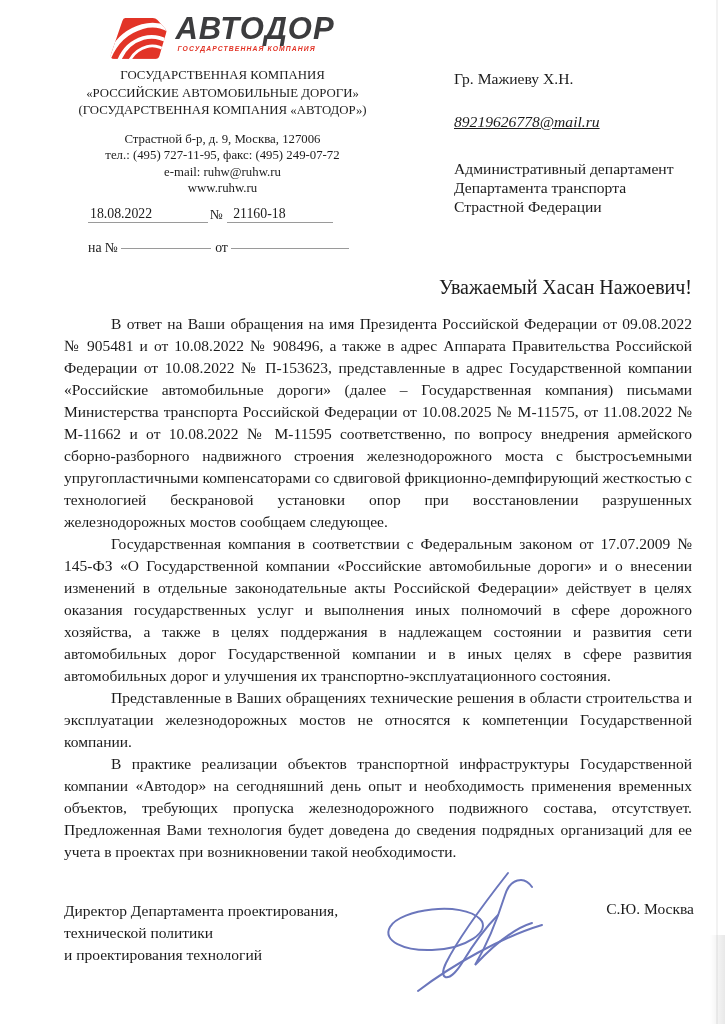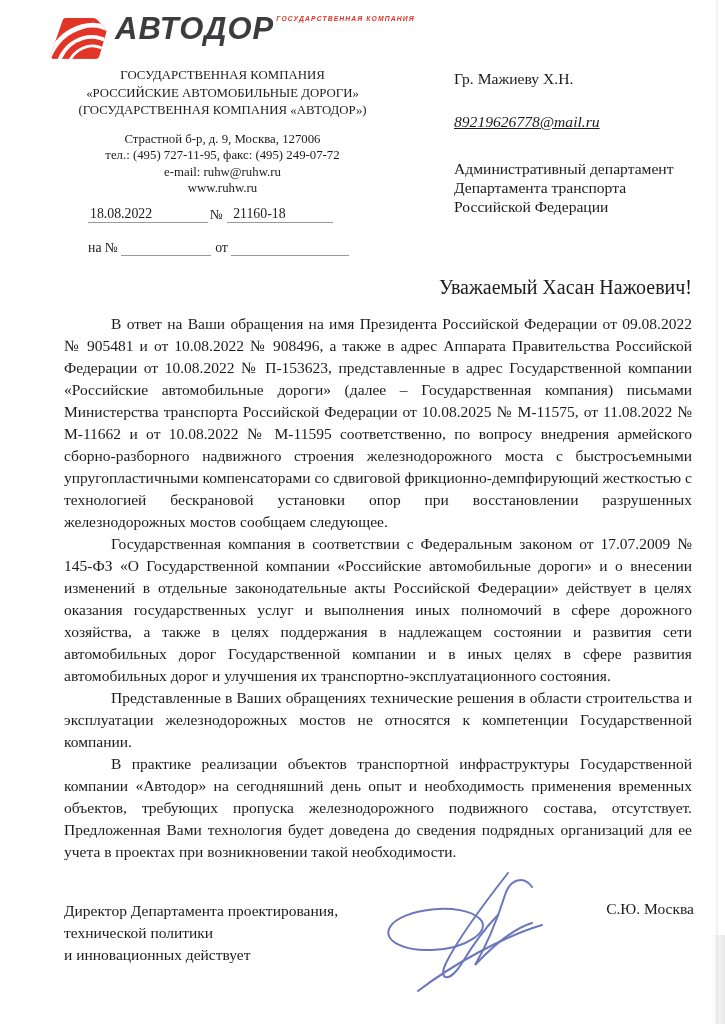--- a/index.html
+++ b/index.html
@@ -4,39 +4,39 @@
 <style>
   html,body{margin:0;padding:0;background:#ffffff;}
   .page{
     position:relative;width:725px;height:1024px;background:#ffffff;overflow:hidden;
     font-family:"Liberation Serif", serif;color:#1b1b1b;
   }
   
   .org-block{position:absolute;left:50px;top:14px;width:345px;text-align:center;}
   .logo{display:inline-flex;align-items:flex-start;gap:8px;margin-bottom:8px;}
   .logo-icon{display:block;margin-top:3px;}
-  .logo-texts{display:flex;flex-direction:row;align-items:flex-start;}
+  .logo-texts{display:flex;flex-direction:column;align-items:flex-start;}
   .logo-word{
     font-family:"Liberation Sans", sans-serif;font-weight:bold;font-style:italic;
     font-size:31px;line-height:30px;letter-spacing:1px;color:#3c3c3e;white-space:nowrap;
   }
   .logo-sub{
     font-family:"Liberation Sans", sans-serif;font-weight:bold;font-style:italic;
     font-size:6.8px;letter-spacing:1.1px;color:#e23427;margin-top:1px;margin-left:2px;white-space:nowrap;
   }
   .org-name{font-size:12.8px;line-height:17.5px;}
   .org-contacts{font-size:12.8px;line-height:16.5px;margin-top:11px;}
   
   .recipient-block{position:absolute;left:454px;top:70px;width:285px;font-size:15.6px;}
   .recipient-name{margin:0 0 25px 0;}
   .recipient-email{font-style:italic;text-decoration:underline;margin:0 0 28px 0;}
   .recipient-org{line-height:19px;margin:0;}
   
   .ref-block{position:absolute;left:88px;top:206px;width:270px;font-size:13.8px;}
-  .ref-row{display:flex;align-items:flex-end;}
+  .ref-row{display:flex;align-items:center;}
   .ref-row + .ref-row{margin-top:17px;}
   .ufield{border-bottom:1px solid #9a9a9a;display:inline-block;}
   .ref-date{width:118px;padding-left:2px;}
   .ref-no-sign{margin:0 4px 0 2px;}
   .ref-num{width:100px;padding-left:6px;}
   .ref-reply-blank{width:90px;}
   .ref-from-blank{width:118px;}
   .ref-lbl{white-space:nowrap;margin-right:3px;}
   
   .letter-body{
@@ -94,21 +94,21 @@
       <div>www.ruhw.ru</div>
     </div>
   </div>
 
   <div class="recipient-block">
     <p class="recipient-name">Гр. Мажиеву Х.Н.</p>
     <p class="recipient-email">89219626778@mail.ru</p>
     <p class="recipient-org">
       <span>Административный департамент</span><br>
       <span>Департамента транспорта</span><br>
-      <span>Российской Федерации</span>
+      <span>Страстной Федерации</span>
     </p>
   </div>
 
   <div class="ref-block">
     <div class="ref-row">
       <span class="ufield ref-date">18.08.2022</span>
       <span class="ref-no-sign">№</span>
       <span class="ufield ref-num">21160-18</span>
     </div>
     <div class="ref-row">
@@ -124,21 +124,21 @@
     <p class="para">В ответ на Ваши обращения на имя Президента Российской Федерации от 09.08.2022 № 905481 и от 10.08.2022 № 908496, а также в адрес Аппарата Правительства Российской Федерации от 10.08.2022 № П-153623, представленные в адрес Государственной компании «Российские автомобильные дороги» (далее – Государственная компания) письмами Министерства транспорта Российской Федерации от 10.08.2025 № М-11575, от 11.08.2022 № М-11662 и от 10.08.2022 № М-11595 соответственно, по вопросу внедрения армейского сборно-разборного надвижного строения железнодорожного моста с быстросъемными упругопластичными компенсаторами со сдвиговой фрикционно-демпфирующий жесткостью с технологией бескрановой установки опор при восстановлении разрушенных железнодорожных мостов сообщаем следующее.</p>
     <p class="para">Государственная компания в соответствии с Федеральным законом от 17.07.2009 № 145-ФЗ «О Государственной компании «Российские автомобильные дороги» и о внесении изменений в отдельные законодательные акты Российской Федерации» действует в целях оказания государственных услуг и выполнения иных полномочий в сфере дорожного хозяйства, а также в целях поддержания в надлежащем состоянии и развития сети автомобильных дорог Государственной компании и в иных целях в сфере развития автомобильных дорог и улучшения их транспортно-эксплуатационного состояния.</p>
     <p class="para">Представленные в Ваших обращениях технические решения в области строительства и эксплуатации железнодорожных мостов не относятся к компетенции Государственной компании.</p>
     <p class="para">В практике реализации объектов транспортной инфраструктуры Государственной компании «Автодор» на сегодняшний день опыт и необходимость применения временных объектов, требующих пропуска железнодорожного подвижного состава, отсутствует. Предложенная Вами технология будет доведена до сведения подрядных организаций для ее учета в проектах при возникновении такой необходимости.</p>
   </div>
 
   <div class="sign-block">
     <div class="sign-title">
       <div>Директор Департамента проектирования,</div>
       <div>технической политики</div>
-      <div>и инновационных действует</div>
+      <div>и проектирования технологий</div>
     </div>
     <div class="sign-name">С.Ю. Москва</div>
   </div>
 
   <svg class="autograph" width="200" height="150" viewBox="0 0 200 150">
     <g stroke="#5b68b5" stroke-width="2" fill="none" stroke-linecap="round" opacity="0.9">
       <path d="M10 62 C20 44 82 36 100 54 C112 66 86 84 52 85 C24 86 2 76 10 62 Z"></path>
       <path d="M128 8 C106 36 80 70 66 98 C58 114 68 120 82 98 C94 78 106 62 118 50"></path>
       <path d="M152 22 C144 10 130 14 125 30 C118 52 108 78 95 100 C112 82 132 64 152 58"></path>
       <path d="M38 126 C72 100 122 72 162 60"></path>

